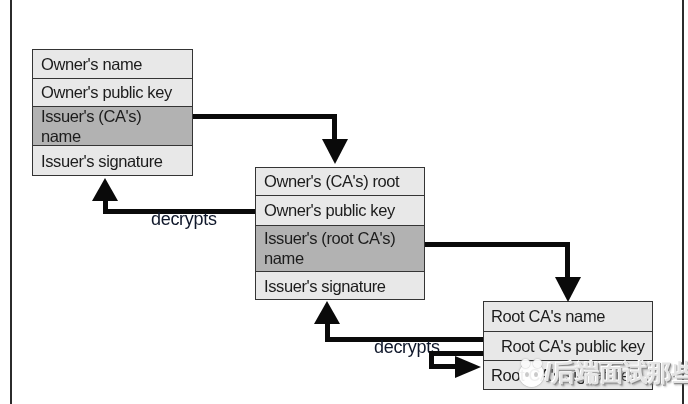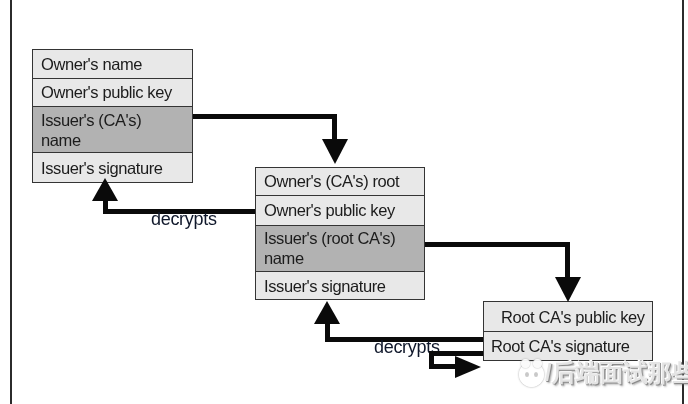--- a/index.html
+++ b/index.html
@@ -87,21 +87,21 @@
   <div class="side-border left"></div>
   <div class="side-border right"></div>
 
   <div class="cert-box" style="left:32px;top:49px;width:161px;">
     <div class="cert-row light" style="height:27.5px;">
       <span class="row-text">Owner's name</span>
     </div>
     <div class="cert-row light" style="height:28.5px;">
       <span class="row-text">Owner's public key</span>
     </div>
-    <div class="cert-row dark" style="height:46px;">
+    <div class="cert-row dark" style="height:39px;">
       <span class="row-text">Issuer's (CA's)
 name</span>
     </div>
     <div class="cert-row light" style="height:30px;">
       <span class="row-text">Issuer's signature</span>
     </div>
   </div>
 
   <div class="cert-box" style="left:255px;top:167px;width:170px;">
     <div class="cert-row light" style="height:26.5px;">
@@ -113,20 +113,23 @@
     <div class="cert-row dark" style="height:46.5px;">
       <span class="row-text">Issuer's (root CA's)
 name</span>
     </div>
     <div class="cert-row light" style="height:28px;">
       <span class="row-text">Issuer's signature</span>
     </div>
   </div>
 
   <div class="cert-box" style="left:483px;top:301px;width:170px;">
+    <div class="cert-row light" style="height:28.5px;padding-left:7px;">
+      <span class="row-text">Root CA's name</span>
+    </div>
     <div class="cert-row light" style="height:29px;padding-left:17px;text-align:center;">
       <span class="row-text">Root CA's public key</span>
     </div>
     <div class="cert-row light" style="height:29px;padding-left:7px;">
       <span class="row-text">Root CA's signature</span>
     </div>
   </div>
 
   <div>
     <div class="line" style="left:193px;top:114px;width:144px;height:5px;"></div>

